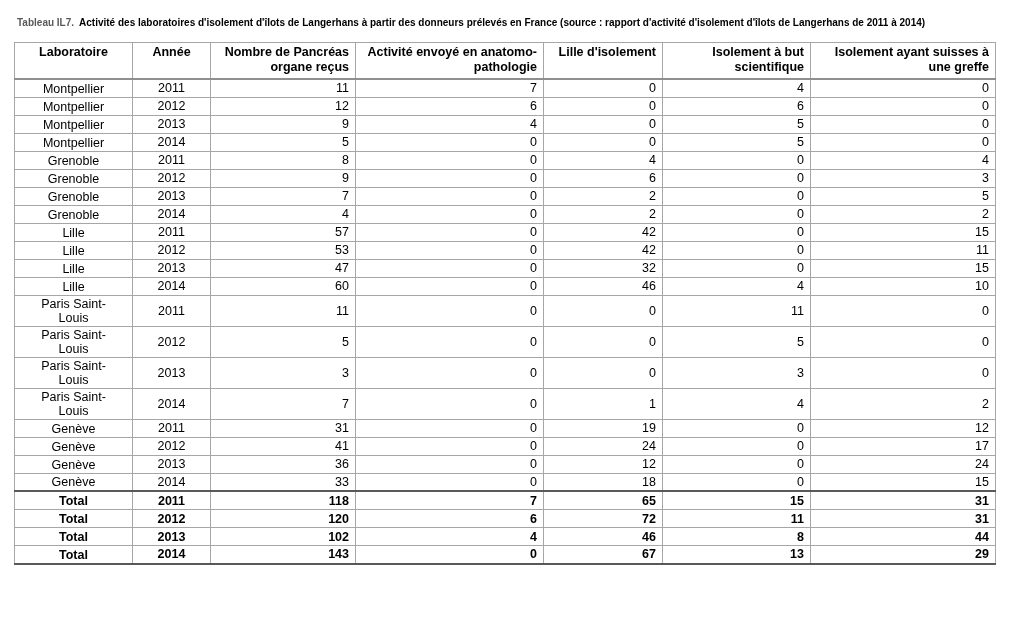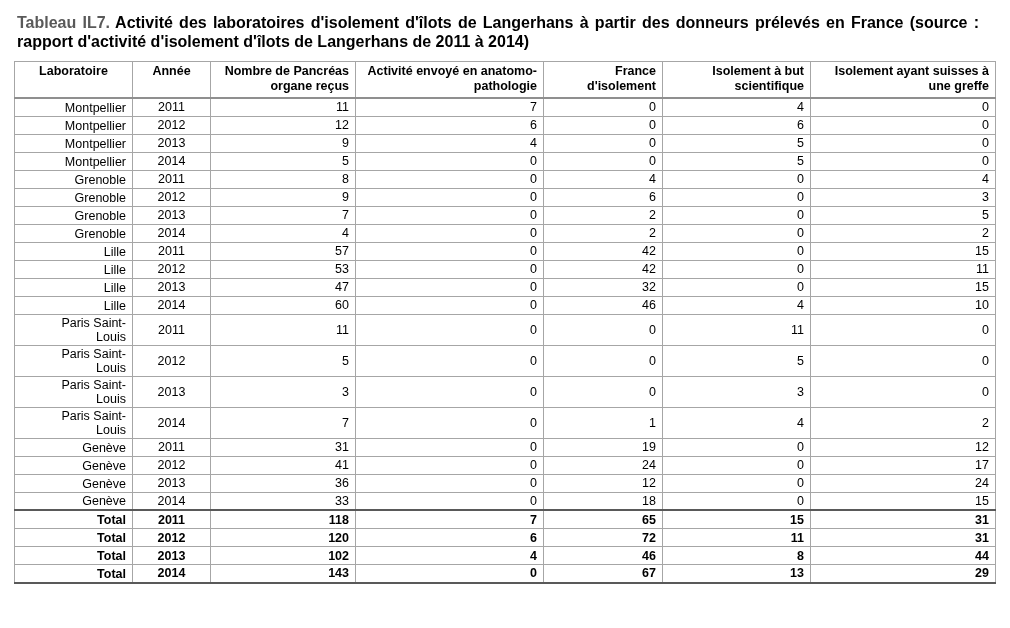--- a/index.html
+++ b/index.html
@@ -12,21 +12,21 @@
     overflow: hidden;
   }
   .page {
     position: relative;
     width: 1010px;
     height: 628px;
     background: #ffffff;
   }
   .caption {
     margin: 13px 31px 0 17px;
-    font-size: 16px;
+    font-size: 10px;
     font-weight: bold;
     line-height: 19px;
     text-align: justify;
   }
   .caption .caption-label {
     color: #595959;
     margin-right: 5px;
   }
   table.data-table {
     border-collapse: collapse;
@@ -49,21 +49,21 @@
     line-height: 15px;
   }
   thead th.c-lab, thead th.c-year { text-align: center; margin-left: 28px; }
   thead th.c-num { text-align: right; }
   tbody td {
     padding: 1px 6px;
     height: 18px;
     vertical-align: middle;
     line-height: 14px;
   }
-  td.c-lab { text-align: right; margin-left: 32px; }
+  td.c-lab { text-align: center; margin-left: 32px; }
   td.c-year { text-align: center; }
   td.c-num { text-align: right; }
   td.c-lab .lab-span {
     display: inline-block;
     max-width: 70px;
     vertical-align: middle;
   }
   tr.total-row td { font-weight: bold; }
   tr.first-total td { border-top: 2px solid #595959; }
   tbody tr:last-child td { border-bottom: 2px solid #595959; }
@@ -91,21 +91,21 @@
       <col style="width:119px">
       <col style="width:148px">
       <col style="width:185px">
     </colgroup>
     <thead>
       <tr>
         <th class="c-lab">Laboratoire</th>
         <th class="c-year">Année</th>
         <th class="c-num">Nombre de Pancréas organe reçus</th>
         <th class="c-num">Activité envoyé en anatomo-pathologie</th>
-        <th class="c-num">France d'isolement</th>
+        <th class="c-num">Lille d'isolement</th>
         <th class="c-num">Isolement à but scientifique</th>
         <th class="c-num">Isolement ayant suisses à une greffe</th>
       </tr>
     </thead>
     <tbody>
         <tr>
     <td class="c-lab"><span class="lab-span">Montpellier</span></td>
     <td class="c-year">2011</td>
     <td class="c-num">11</td>
     <td class="c-num">7</td>

